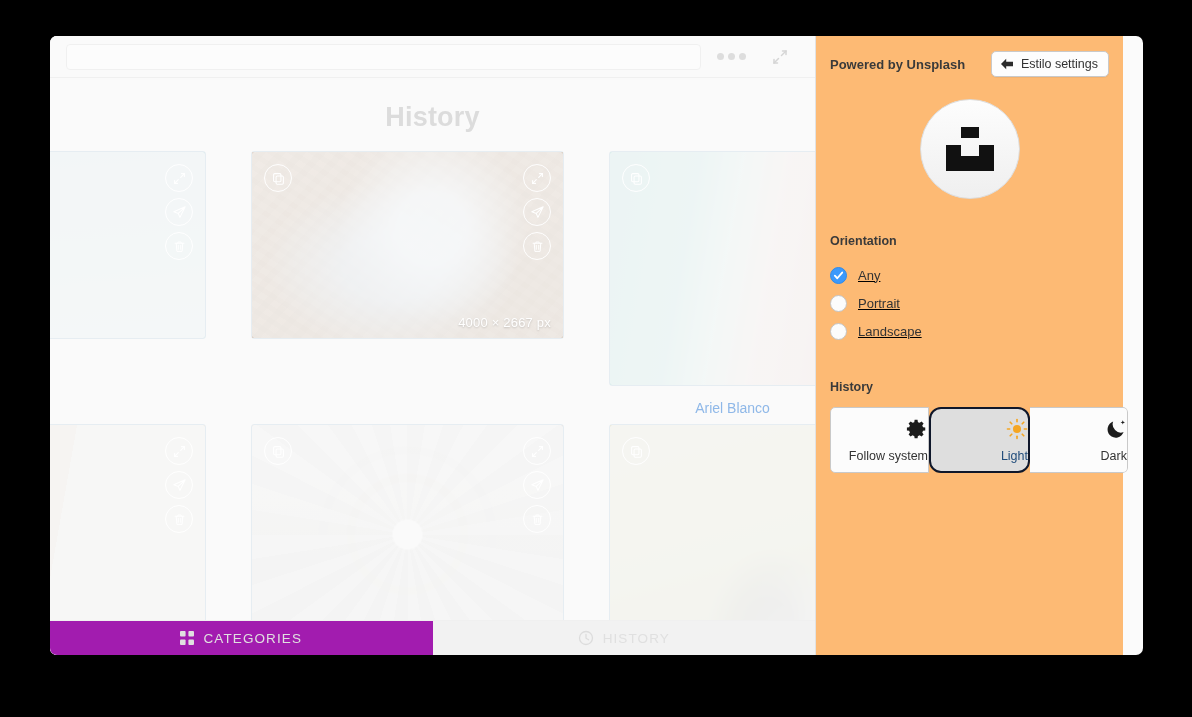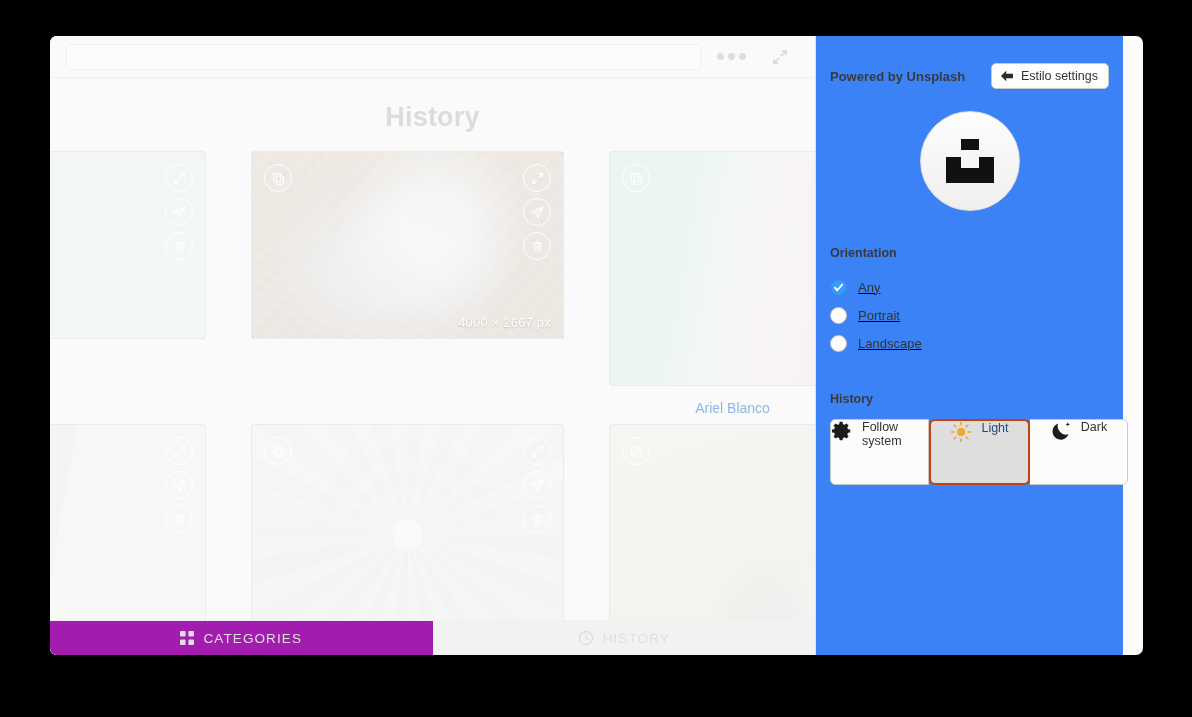--- a/index.html
+++ b/index.html
@@ -207,23 +207,23 @@
     font-size: 13.5px;
     letter-spacing: 1.1px;
     color: #e0e0e0;
     background: #a21caf;
   }
   .tab.active { background: #f2f2f2; }
 
   
   #settings-panel {
     width: 308px; height: 100%;
-    background: #3b82f6;
+    background: #fdba74;
     border-left: 1px solid #e2e2e2;
-    padding: 16px 14px;
+    padding: 4px 14px;
     position: relative;
   }
   #panel-header {
     display: flex; align-items: center; justify-content: space-between;
     padding-top: 11px;
   }
   #powered-by {
     font-size: 13px; font-weight: bold; color: #3a3a3a;
   }
   #close-settings {
@@ -277,36 +277,36 @@
     border-radius: 5px;
     overflow: hidden;
     margin-top: 2px;
   }
   .style-btn {
     flex: 1;
     height: 66px;
     background: #fcfcfc;
     border: 1px solid #c9c9c9;
     border-left-width: 0;
-    display: flex; flex-direction: row;
-    align-items: flex-start; justify-content: center;
+    display: flex; flex-direction: column;
+    align-items: flex-end; justify-content: center;
     gap: 9px;
     font-size: 12.5px;
     color: #333333;
     cursor: pointer;
   }
   .style-btn:first-child {
     border-left-width: 1px;
     border-radius: 5px 0 0 5px;
   }
   .style-btn:last-child { border-radius: 0 5px 5px 0; }
   .style-btn.selected {
     background: #dedede;
-    border: 2px solid #c2410c;
-    border-radius: 6px;
+    border: 2px solid #0f172a;
+    border-radius: 12px;
     color: #1f4b7a;
     z-index: 2;
   }
   .style-icon { height: 22px; display: flex; align-items: center; }
 </style>
 </head>
 <body>
 
 <div id="app-window">
 

